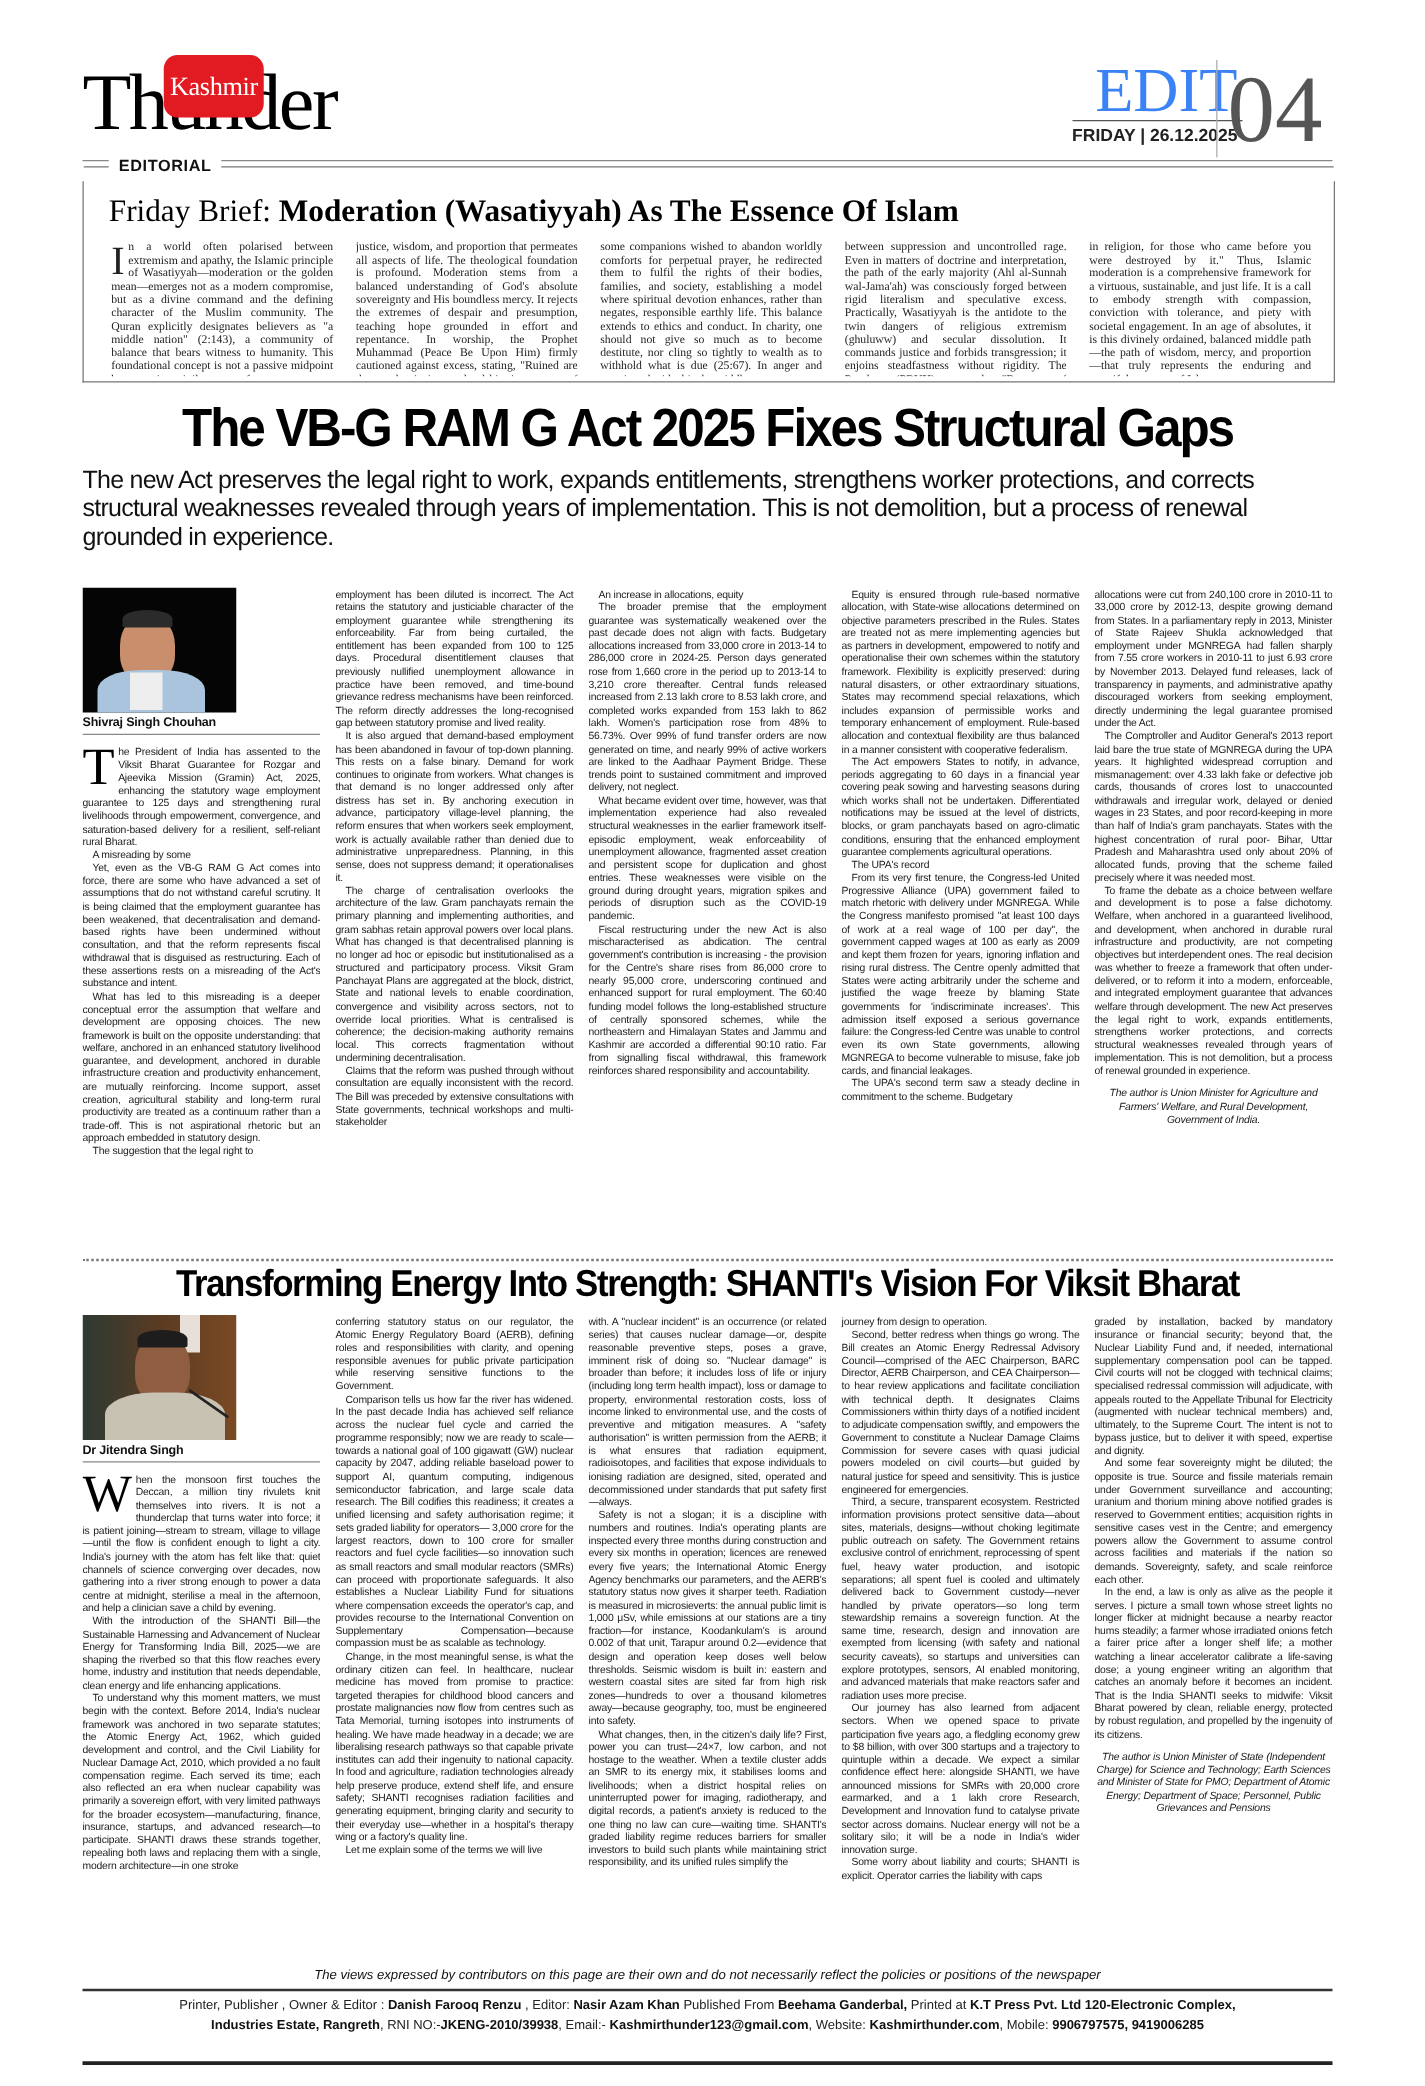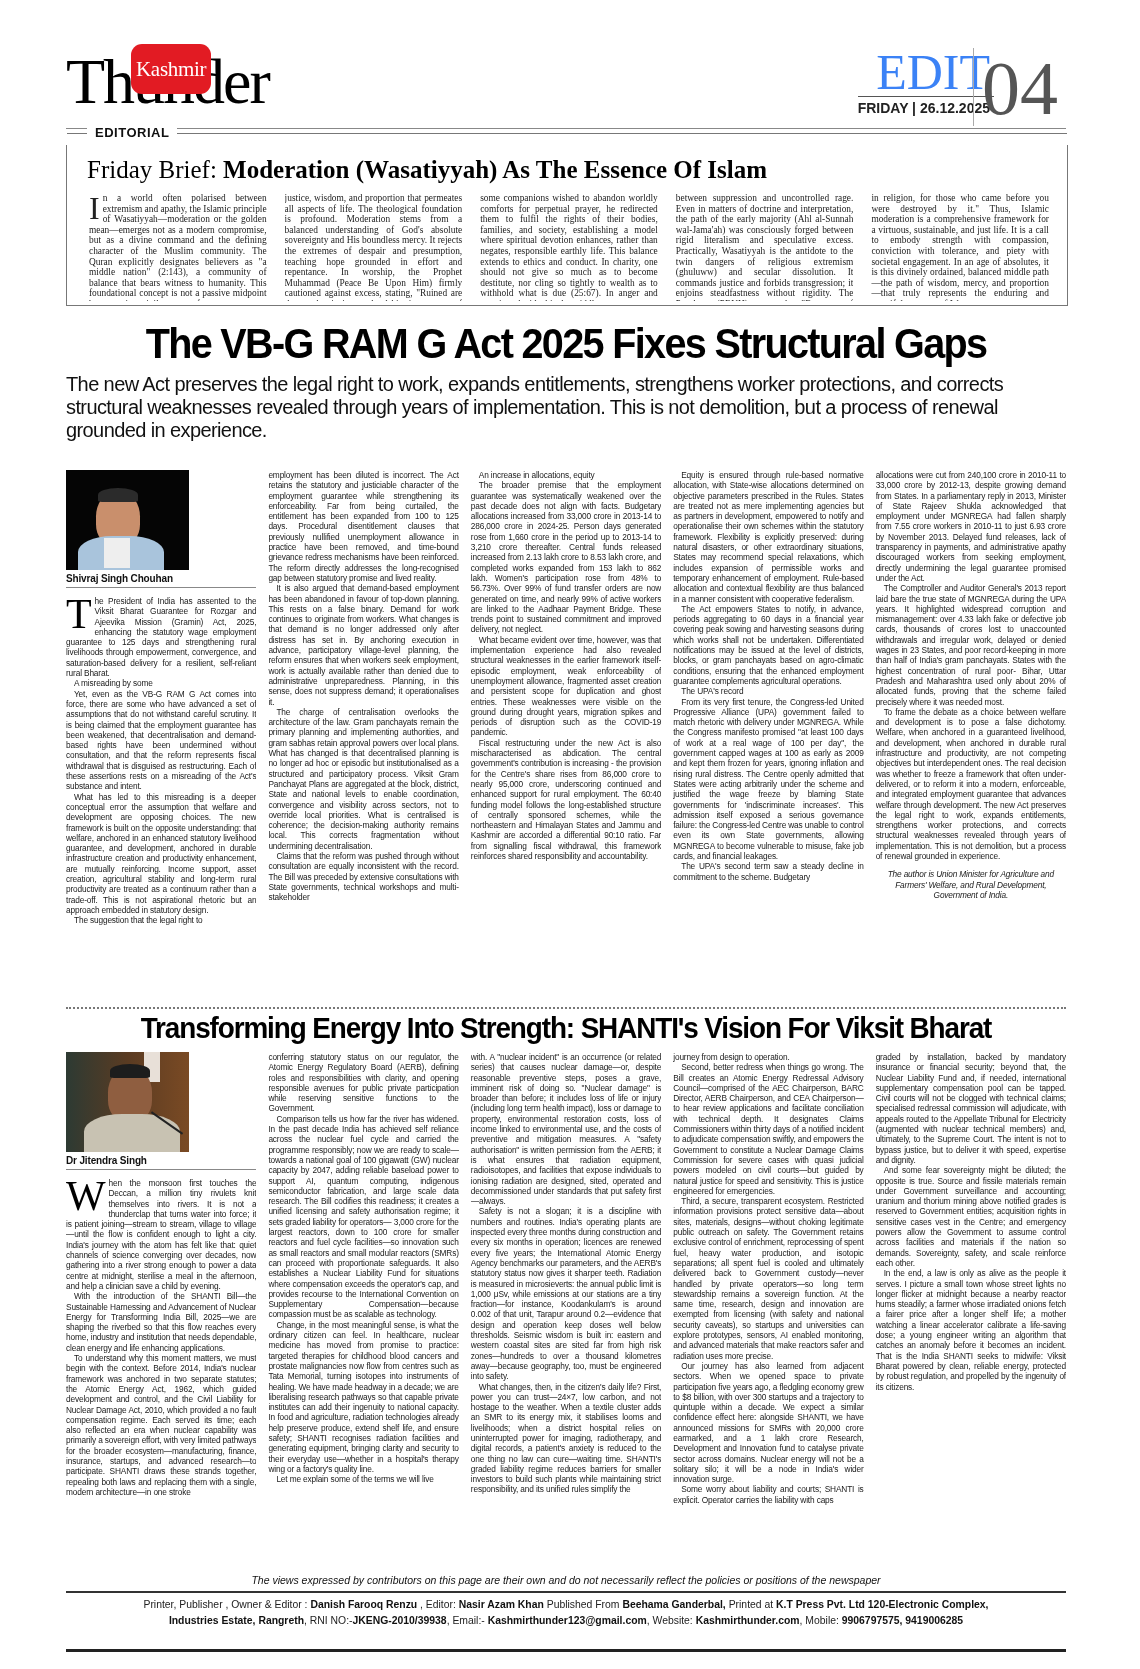--- a/index.html
+++ b/index.html
@@ -162,20 +162,21 @@
       <p style="text-indent:0">journey from design to operation.</p>
       <p>Second, better redress when things go wrong. The Bill creates an Atomic Energy Redressal Advisory Council—comprised of the AEC Chairperson, BARC Director, AERB Chairperson, and CEA Chairperson—to hear review applications and facilitate conciliation with technical depth. It designates Claims Commissioners within thirty days of a notified incident to adjudicate compensation swiftly, and empowers the Government to constitute a Nuclear Damage Claims Commission for severe cases with quasi judicial powers modeled on civil courts—but guided by natural justice for speed and sensitivity. This is justice engineered for emergencies.</p>
       <p>Third, a secure, transparent ecosystem. Restricted information provisions protect sensitive data—about sites, materials, designs—without choking legitimate public outreach on safety. The Government retains exclusive control of enrichment, reprocessing of spent fuel, heavy water production, and isotopic separations; all spent fuel is cooled and ultimately delivered back to Government custody—never handled by private operators—so long term stewardship remains a sovereign function. At the same time, research, design and innovation are exempted from licensing (with safety and national security caveats), so startups and universities can explore prototypes, sensors, AI enabled monitoring, and advanced materials that make reactors safer and radiation uses more precise.</p>
       <p>Our journey has also learned from adjacent sectors. When we opened space to private participation five years ago, a fledgling economy grew to $8 billion, with over 300 startups and a trajectory to quintuple within a decade. We expect a similar confidence effect here: alongside SHANTI, we have announced missions for SMRs with 20,000 crore earmarked, and a 1 lakh crore Research, Development and Innovation fund to catalyse private sector across domains. Nuclear energy will not be a solitary silo; it will be a node in India's wider innovation surge.</p>
       <p>Some worry about liability and courts; SHANTI is explicit. Operator carries the liability with caps</p>
     </div>
     <div class="col">
       <p style="text-indent:0">graded by installation, backed by mandatory insurance or financial security; beyond that, the Nuclear Liability Fund and, if needed, international supplementary compensation pool can be tapped. Civil courts will not be clogged with technical claims; specialised redressal commission will adjudicate, with appeals routed to the Appellate Tribunal for Electricity (augmented with nuclear technical members) and, ultimately, to the Supreme Court. The intent is not to bypass justice, but to deliver it with speed, expertise and dignity.</p>
       <p>And some fear sovereignty might be diluted; the opposite is true. Source and fissile materials remain under Government surveillance and accounting; uranium and thorium mining above notified grades is reserved to Government entities; acquisition rights in sensitive cases vest in the Centre; and emergency powers allow the Government to assume control across facilities and materials if the nation so demands. Sovereignty, safety, and scale reinforce each other.</p>
       <p>In the end, a law is only as alive as the people it serves. I picture a small town whose street lights no longer flicker at midnight because a nearby reactor hums steadily; a farmer whose irradiated onions fetch a fairer price after a longer shelf life; a mother watching a linear accelerator calibrate a life-saving dose; a young engineer writing an algorithm that catches an anomaly before it becomes an incident. That is the India SHANTI seeks to midwife: Viksit Bharat powered by clean, reliable energy, protected by robust regulation, and propelled by the ingenuity of its citizens.</p>
+      <div class="author-note">The author is Union Minister of State (Independent Charge) for Science and Technology; Earth Sciences and Minister of State for PMO; Department of Atomic Energy; Department of Space; Personnel, Public Grievances and Pensions</div>
     </div>
   </div>
 
   <div class="footer-note">The views expressed by contributors on this page are their own and do not necessarily reflect the policies or positions of the newspaper</div>
   <div class="imprint">
     <div>
       <span>Printer, Publisher , Owner &amp; Editor : </span><b>Danish Farooq Renzu</b><span> , Editor: </span><b>Nasir Azam Khan</b><span> Published From </span><b>Beehama Ganderbal,</b><span> Printed at </span><b>K.T Press Pvt. Ltd 120-Electronic Complex,</b>
     </div>
     <div>
       <b>Industries Estate, Rangreth</b><span>, RNI NO:-</span><b>JKENG-2010/39938</b><span>, Email:- </span><b>Kashmirthunder123@gmail.com</b><span>, Website: </span><b>Kashmirthunder.com</b><span>, Mobile: </span><b>9906797575, 9419006285</b>

